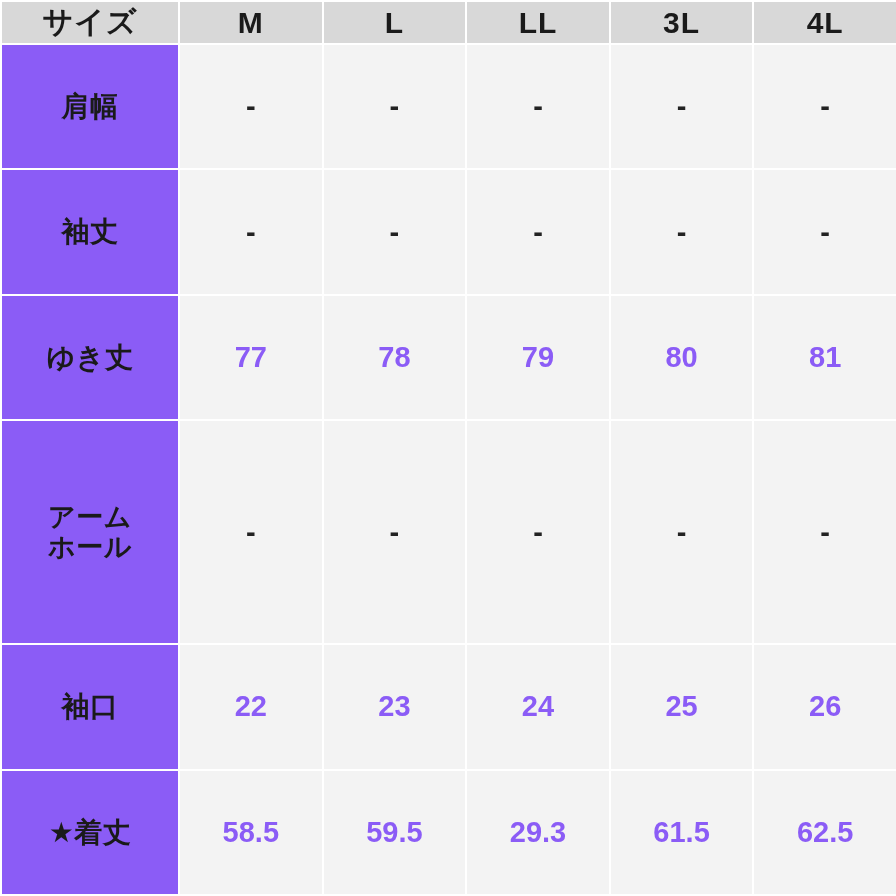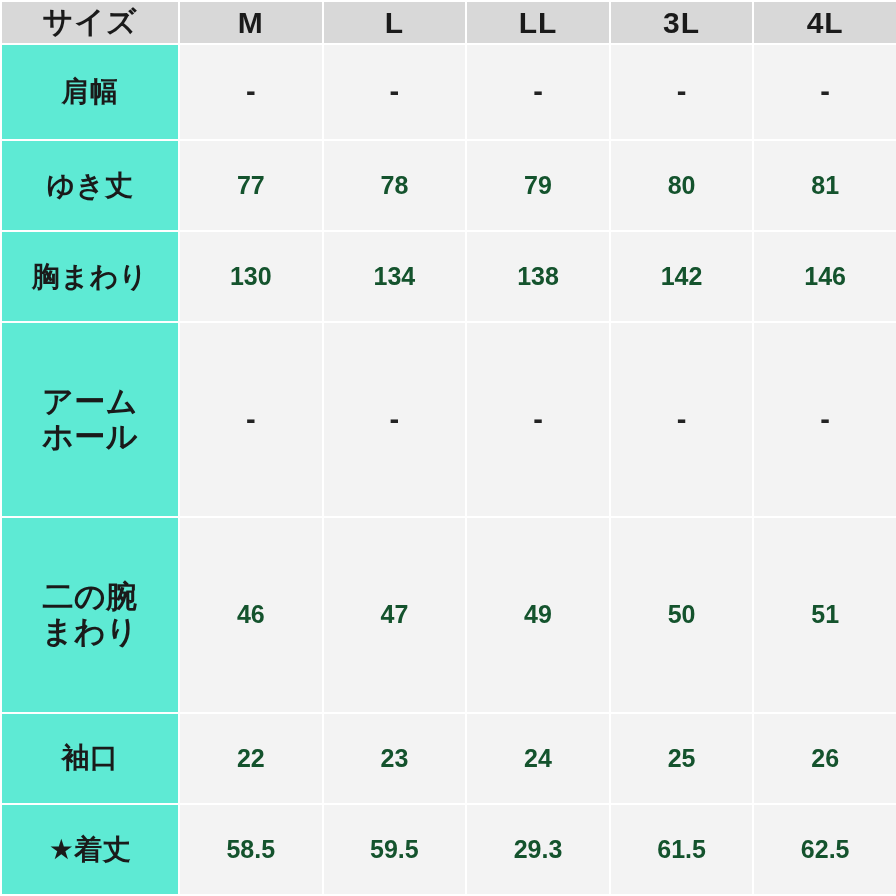--- a/index.html
+++ b/index.html
@@ -39,35 +39,35 @@
     margin-top: 34px;
   }
   .hdr-size {
     background: #d8d8d8;
     font-size: 30px;
     letter-spacing: 1px;
   }
 
   
   .row-label {
-    background: #5eead4;
+    background: #8b5cf6;
     font-size: 28px;
     line-height: 1.12;
     letter-spacing: 0.5px;
     padding: 0 4px;
   }
   .row-label.two-line {
-    font-size: 31px;
+    font-size: 27px;
   }
 
   
   .val {
     background: #f3f3f3;
-    font-size: 25px;
-    color: #14532d;
+    font-size: 29px;
+    color: #8b5cf6;
   }
   .val.dash {
     font-size: 29px;
     color: #222222;
   }
 </style>
 </head>
 <body>
 
 <table id="size-table">
@@ -93,62 +93,51 @@
 
     <tr>
       <td class="row-label">肩幅</td>
       <td class="val dash">-</td>
       <td class="val dash">-</td>
       <td class="val dash">-</td>
       <td class="val dash">-</td>
       <td class="val dash">-</td>
     </tr>
 
+    <tr>
+      <td class="row-label">袖丈</td>
+      <td class="val dash">-</td>
+      <td class="val dash">-</td>
+      <td class="val dash">-</td>
+      <td class="val dash">-</td>
+      <td class="val dash">-</td>
+    </tr>
 
     <tr>
       <td class="row-label">ゆき丈</td>
       <td class="val">77</td>
       <td class="val">78</td>
       <td class="val">79</td>
       <td class="val">80</td>
       <td class="val">81</td>
     </tr>
 
-    <tr>
-      <td class="row-label">胸まわり</td>
-      <td class="val">130</td>
-      <td class="val">134</td>
-      <td class="val">138</td>
-      <td class="val">142</td>
-      <td class="val">146</td>
-    </tr>
 
     <tr>
       <td class="row-label two-line">
         <div>アーム</div>
         <div>ホール</div>
       </td>
       <td class="val dash">-</td>
       <td class="val dash">-</td>
       <td class="val dash">-</td>
       <td class="val dash">-</td>
       <td class="val dash">-</td>
     </tr>
 
-    <tr>
-      <td class="row-label two-line">
-        <div>二の腕</div>
-        <div>まわり</div>
-      </td>
-      <td class="val">46</td>
-      <td class="val">47</td>
-      <td class="val">49</td>
-      <td class="val">50</td>
-      <td class="val">51</td>
-    </tr>
 
     <tr>
       <td class="row-label">袖口</td>
       <td class="val">22</td>
       <td class="val">23</td>
       <td class="val">24</td>
       <td class="val">25</td>
       <td class="val">26</td>
     </tr>
 

